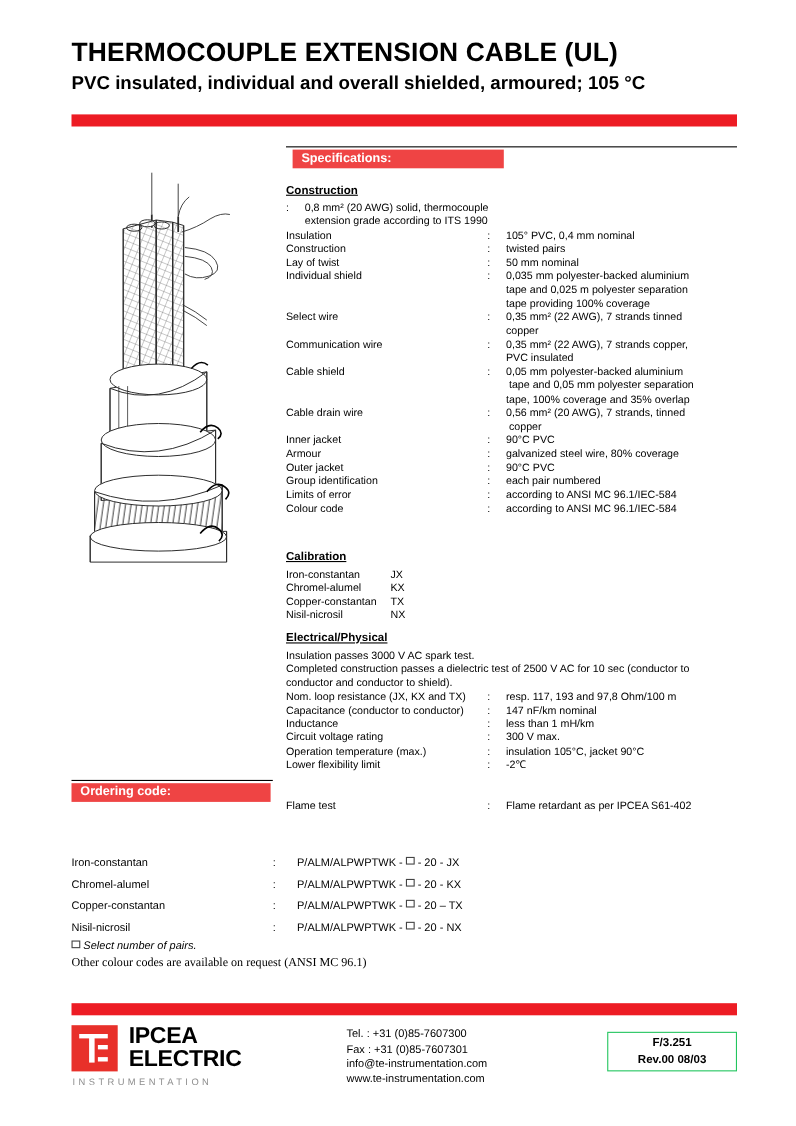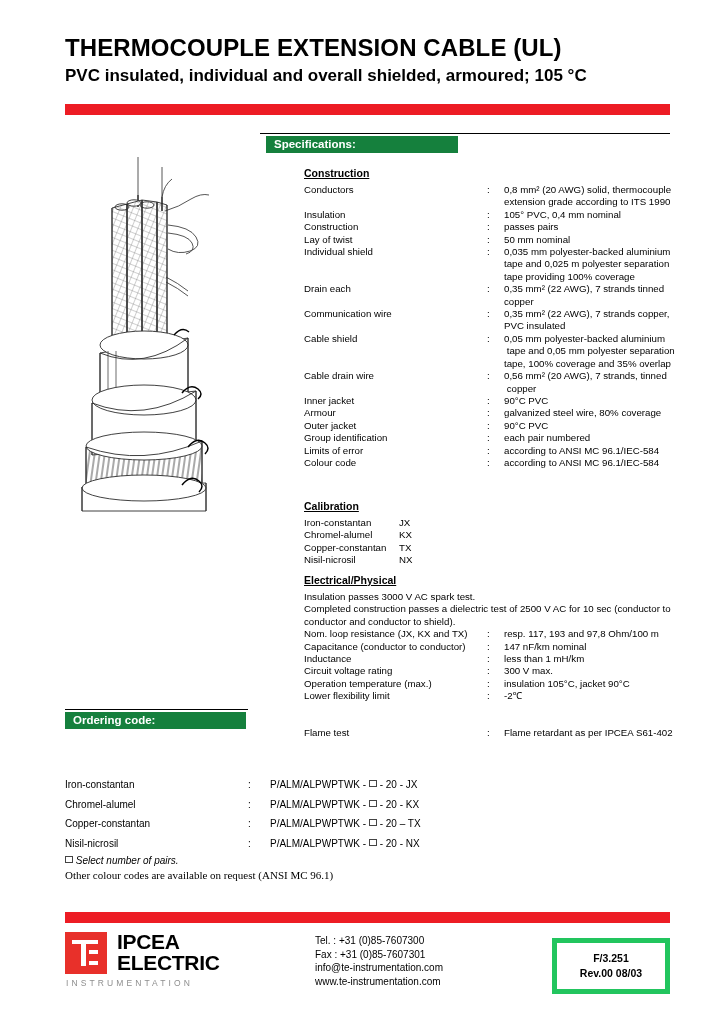--- a/index.html
+++ b/index.html
@@ -27,31 +27,31 @@
     background: #ed1c24;
   }
   .redbar.top { top: 104px; }
   .redbar.bottom { top: 912px; }
 
   
   .sec-rule {
     position: absolute; height: 1px; background: #000;
   }
   .sec-tag {
-    position: absolute; background: #15803d; color: #ffffff;
+    position: absolute; background: #ef4444; color: #ffffff;
     font-size: 11.5px; font-weight: bold;
     padding: 2px 6px 3px 8px;
     height: 17px; line-height: 12px;
   }
 
   
   .cable-art { position: absolute; left: 70px; top: 155px; }
 
   
-  .spec-block { position: absolute; left: 260px; top: 0; width: 412px; margin-left: 44px; }
+  .spec-block { position: absolute; left: 260px; top: 0; width: 412px; }
   .grp-head {
     font-size: 10.5px; font-weight: bold;
     text-decoration: underline;
     margin-bottom: 5px;
   }
   .row { display: flex; font-size: 9.7px; line-height: 12.4px; }
   .row .lbl { width: 183px; flex: none; }
   .row .col { width: 17px; flex: none; }
   .row .val { flex: 1; }
   .row .val .cont { display: block; }
@@ -96,22 +96,22 @@
   .logo-sub {
     position: absolute; left: 1px; top: 46px;
     font-size: 8.5px; letter-spacing: 3.1px; color: #8e8e8e;
   }
   .contact {
     position: absolute; left: 315px; top: 934px;
     font-size: 10px; line-height: 13.6px;
   }
   .docbox {
     position: absolute; left: 552px; top: 938px;
-    width: 118px; height: 56px;
-    border: 5px solid #22c55e;
+    width: 118px; height: 36px;
+    border: 1px solid #22c55e;
     display: flex; flex-direction: column;
     align-items: center; justify-content: center;
     font-size: 10.5px; font-weight: bold; line-height: 15px;
   }
 </style>
 </head>
 <body>
 
 <div class="page">
 
@@ -195,59 +195,58 @@
       <path d="M118 292 q9 -11 17 -4 q6 5 0 11" stroke="#000" stroke-width="1.5" fill="none"></path>
       <path d="M112 330 q9 -11 17 -4 q6 5 0 11" stroke="#000" stroke-width="1.5" fill="none"></path>
       <path d="M104 180 q8 -9 15 -3" stroke="#000" stroke-width="1.4" fill="none"></path>
     </svg>
   </div>
 
   <div class="spec-block" style="top:167px;">
     <div class="grp-head">Construction</div>
     <div id="construction-rows">
         <div class="row">
-          <div class="lbl">Conductors</div>
           <div class="col">:</div>
           <div class="val">
             <span class="cont">0,8 mm² (20 AWG) solid, thermocouple</span>
             <span class="cont">extension grade according to ITS 1990</span>
           </div>
         </div>
         <div class="row">
           <div class="lbl">Insulation</div>
           <div class="col">:</div>
           <div class="val">
             <span class="cont">105° PVC, 0,4 mm nominal</span>
           </div>
         </div>
         <div class="row">
           <div class="lbl">Construction</div>
           <div class="col">:</div>
           <div class="val">
-            <span class="cont">passes pairs</span>
+            <span class="cont">twisted pairs</span>
           </div>
         </div>
         <div class="row">
           <div class="lbl">Lay of twist</div>
           <div class="col">:</div>
           <div class="val">
             <span class="cont">50 mm nominal</span>
           </div>
         </div>
         <div class="row">
           <div class="lbl">Individual shield</div>
           <div class="col">:</div>
           <div class="val">
             <span class="cont">0,035 mm polyester-backed aluminium</span>
             <span class="cont">tape and 0,025 m polyester separation</span>
             <span class="cont">tape providing 100% coverage</span>
           </div>
         </div>
         <div class="row">
-          <div class="lbl">Drain each</div>
+          <div class="lbl">Select wire</div>
           <div class="col">:</div>
           <div class="val">
             <span class="cont">0,35 mm² (22 AWG), 7 strands tinned</span>
             <span class="cont">copper</span>
           </div>
         </div>
         <div class="row">
           <div class="lbl">Communication wire</div>
           <div class="col">:</div>
           <div class="val">

